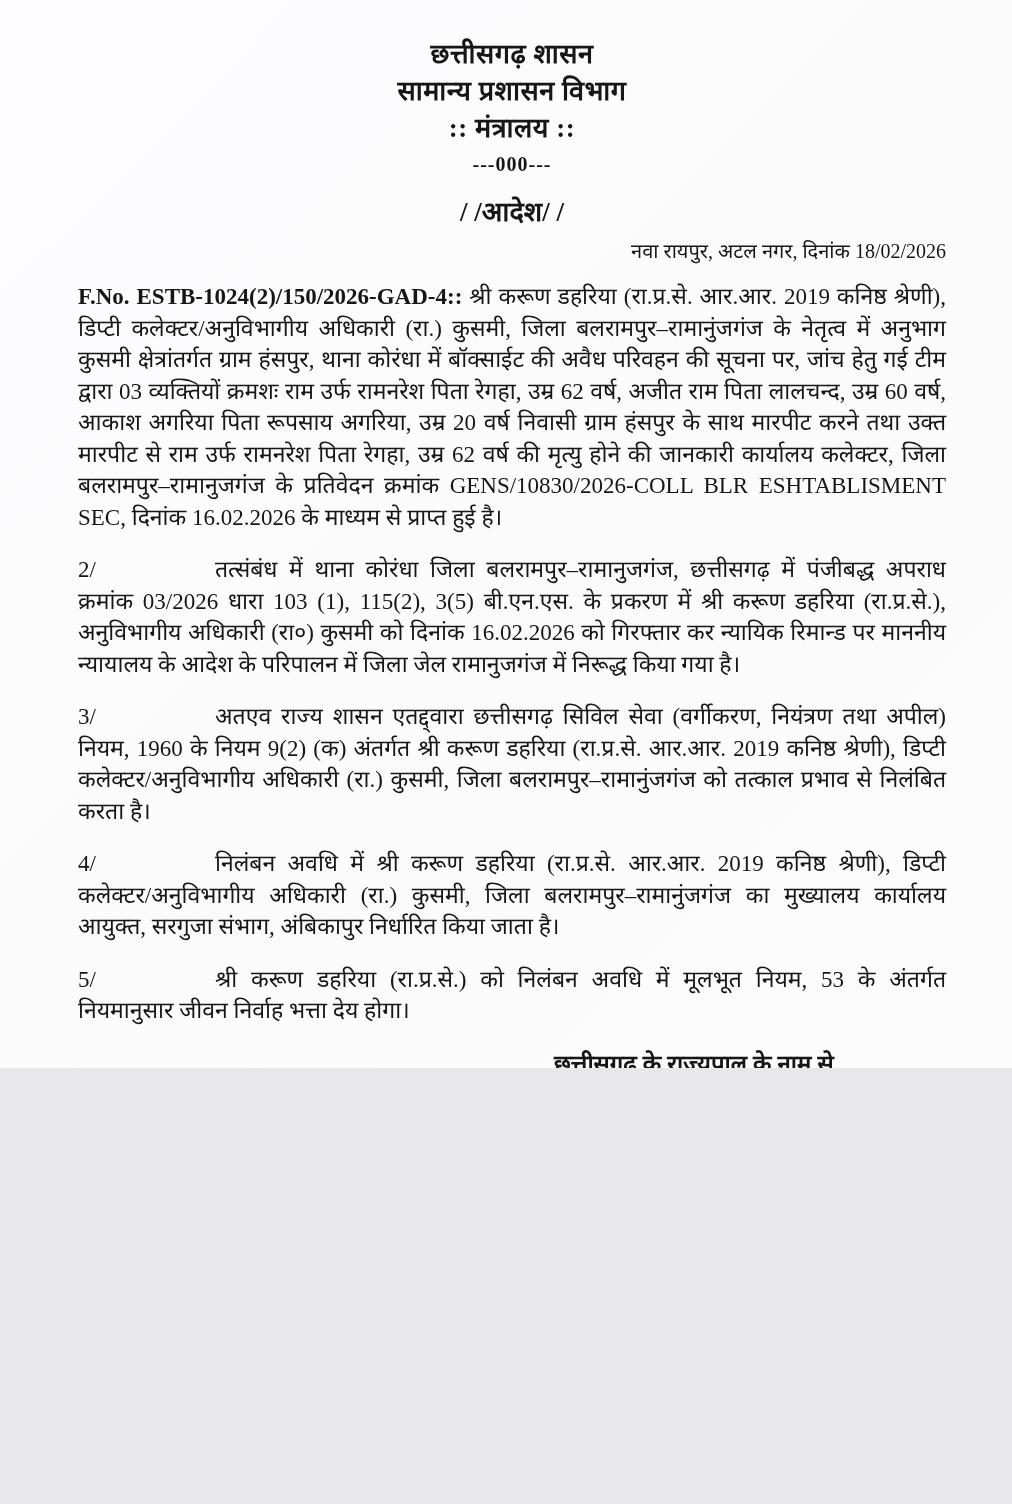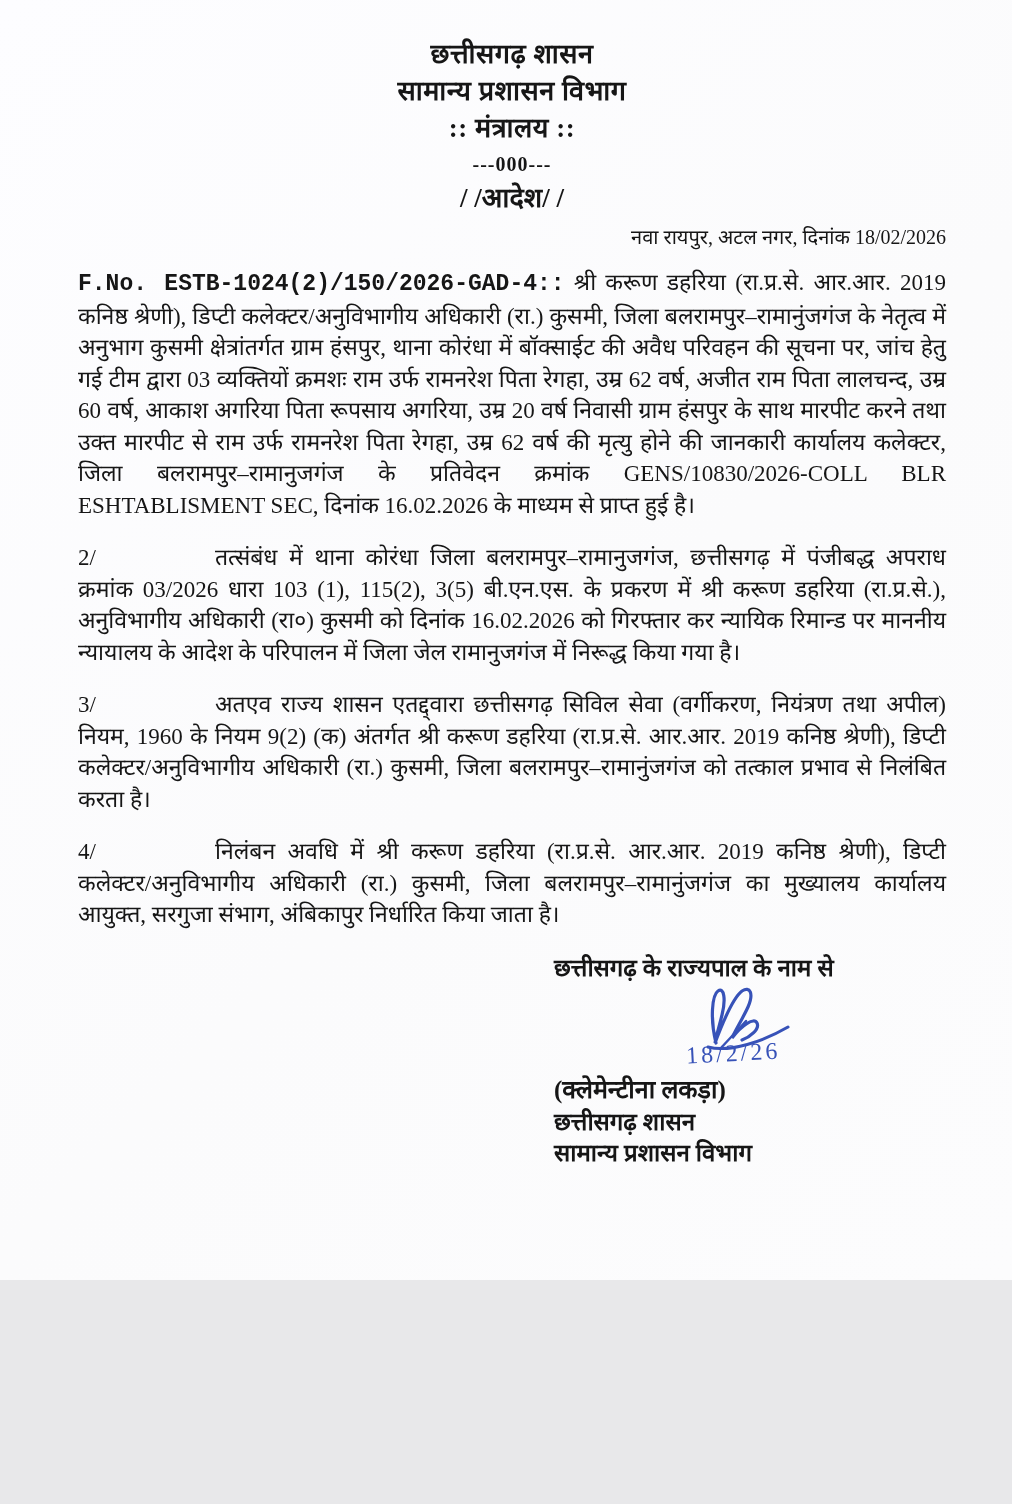--- a/index.html
+++ b/index.html
@@ -3,21 +3,21 @@
 <meta charset="utf-8">
 <style>
   html, body {
     margin: 0;
     padding: 0;
     background: #e8e8ea;
   }
   .page {
     position: relative;
     width: 1012px;
-    height: 1280px;
+    height: 1068px;
     margin: 0 auto;
     box-sizing: border-box;
     background: linear-gradient(135deg, #fdfdff 0%, #fbfbfc 55%, #fcfcfd 100%);
     color: #161616;
     font-family: "Liberation Serif", "DejaVu Serif", serif;
     padding: 36px 66px 0 78px;
     overflow: hidden;
   }
   
   .doc-header {
@@ -32,21 +32,21 @@
   .doc-header .h-sep {
     font-size: 20px;
     line-height: 34px;
     letter-spacing: 1px;
     font-weight: 700;
   }
   .order-title {
     text-align: center;
     font-size: 27px;
     font-weight: 700;
-    margin-top: 0;
+    margin-top: 14px;
     line-height: 34px;
   }
   .place-date {
     text-align: right;
     font-size: 20px;
     font-weight: 400;
     margin-top: 6px;
     line-height: 32px;
   }
   
@@ -55,21 +55,21 @@
   }
   .para {
     font-size: 23px;
     line-height: 31.5px;
     text-align: justify;
     font-weight: 500;
     margin: 0 0 21px 0;
   }
   .para .file-no {
     font-weight: 700;
-    font-family: Liberation Mono, monospace;
+    font-family: Liberation Serif, serif;
   }
   .para .pnum {
     display: inline-block;
     min-width: 137px;
     font-weight: 500;
   }
   
   .closing {
     width: 392px;
     margin-left: auto;
@@ -140,20 +140,21 @@
   <div class="doc-body">
 
     <p class="para"><span class="file-no">F.No. ESTB-1024(2)/150/2026-GAD-4::</span><span> श्री करूण डहरिया (रा.प्र.से. आर.आर. 2019 कनिष्ठ श्रेणी), डिप्टी कलेक्टर/अनुविभागीय अधिकारी (रा.) कुसमी, जिला बलरामपुर–रामानुंजगंज के नेतृत्व में अनुभाग कुसमी क्षेत्रांतर्गत ग्राम हंसपुर, थाना कोरंधा में बॉक्साईट की अवैध परिवहन की सूचना पर, जांच हेतु गई टीम द्वारा 03 व्यक्तियों क्रमशः राम उर्फ रामनरेश पिता रेगहा, उम्र 62 वर्ष, अजीत राम पिता लालचन्द, उम्र 60 वर्ष, आकाश अगरिया पिता रूपसाय अगरिया, उम्र 20 वर्ष निवासी ग्राम हंसपुर के साथ मारपीट करने तथा उक्त मारपीट से राम उर्फ रामनरेश पिता रेगहा, उम्र 62 वर्ष की मृत्यु होने की जानकारी कार्यालय कलेक्टर, जिला बलरामपुर–रामानुजगंज के प्रतिवेदन क्रमांक GENS/10830/2026-COLL BLR ESHTABLISMENT SEC, दिनांक 16.02.2026 के माध्यम से प्राप्त हुई है।</span></p>
 
     <p class="para"><span class="pnum">2/</span><span>तत्संबंध में थाना कोरंधा जिला बलरामपुर–रामानुजगंज, छत्तीसगढ़ में पंजीबद्ध अपराध क्रमांक 03/2026 धारा 103 (1), 115(2), 3(5) बी.एन.एस. के प्रकरण में श्री करूण डहरिया (रा.प्र.से.), अनुविभागीय अधिकारी (रा०) कुसमी को दिनांक 16.02.2026 को गिरफ्तार कर न्यायिक रिमान्ड पर माननीय न्यायालय के आदेश के परिपालन में जिला जेल रामानुजगंज में निरूद्ध किया गया है।</span></p>
 
     <p class="para"><span class="pnum">3/</span><span>अतएव राज्य शासन एतद्द्वारा छत्तीसगढ़ सिविल सेवा (वर्गीकरण, नियंत्रण तथा अपील) नियम, 1960 के नियम 9(2) (क) अंतर्गत श्री करूण डहरिया (रा.प्र.से. आर.आर. 2019 कनिष्ठ श्रेणी), डिप्टी कलेक्टर/अनुविभागीय अधिकारी (रा.) कुसमी, जिला बलरामपुर–रामानुंजगंज को तत्काल प्रभाव से निलंबित करता है।</span></p>
 
     <p class="para"><span class="pnum">4/</span><span>निलंबन अवधि में श्री करूण डहरिया (रा.प्र.से. आर.आर. 2019 कनिष्ठ श्रेणी), डिप्टी कलेक्टर/अनुविभागीय अधिकारी (रा.) कुसमी, जिला बलरामपुर–रामानुंजगंज का मुख्यालय कार्यालय आयुक्त, सरगुजा संभाग, अंबिकापुर निर्धारित किया जाता है।</span></p>
 
+    <p class="para"><span class="pnum">5/</span><span>श्री करूण डहरिया (रा.प्र.से.) को निलंबन अवधि में मूलभूत नियम, 53 के अंतर्गत नियमानुसार जीवन निर्वाह भत्ता देय होगा।</span></p>
 
   </div>
 
   <div class="closing">
     <div class="c-line">छत्तीसगढ़ के राज्यपाल के नाम से</div>
 
     <div class="sig-wrap">
       <svg class="sig-svg" width="110" height="72" viewBox="0 0 110 72" fill="none">
         <path d="M14 60 C8 36 10 12 16 8 C22 4 24 16 20 32 C17 44 14 54 13 60
                  C22 36 32 14 40 8 C48 3 52 10 46 24 C41 35 33 48 30 55

